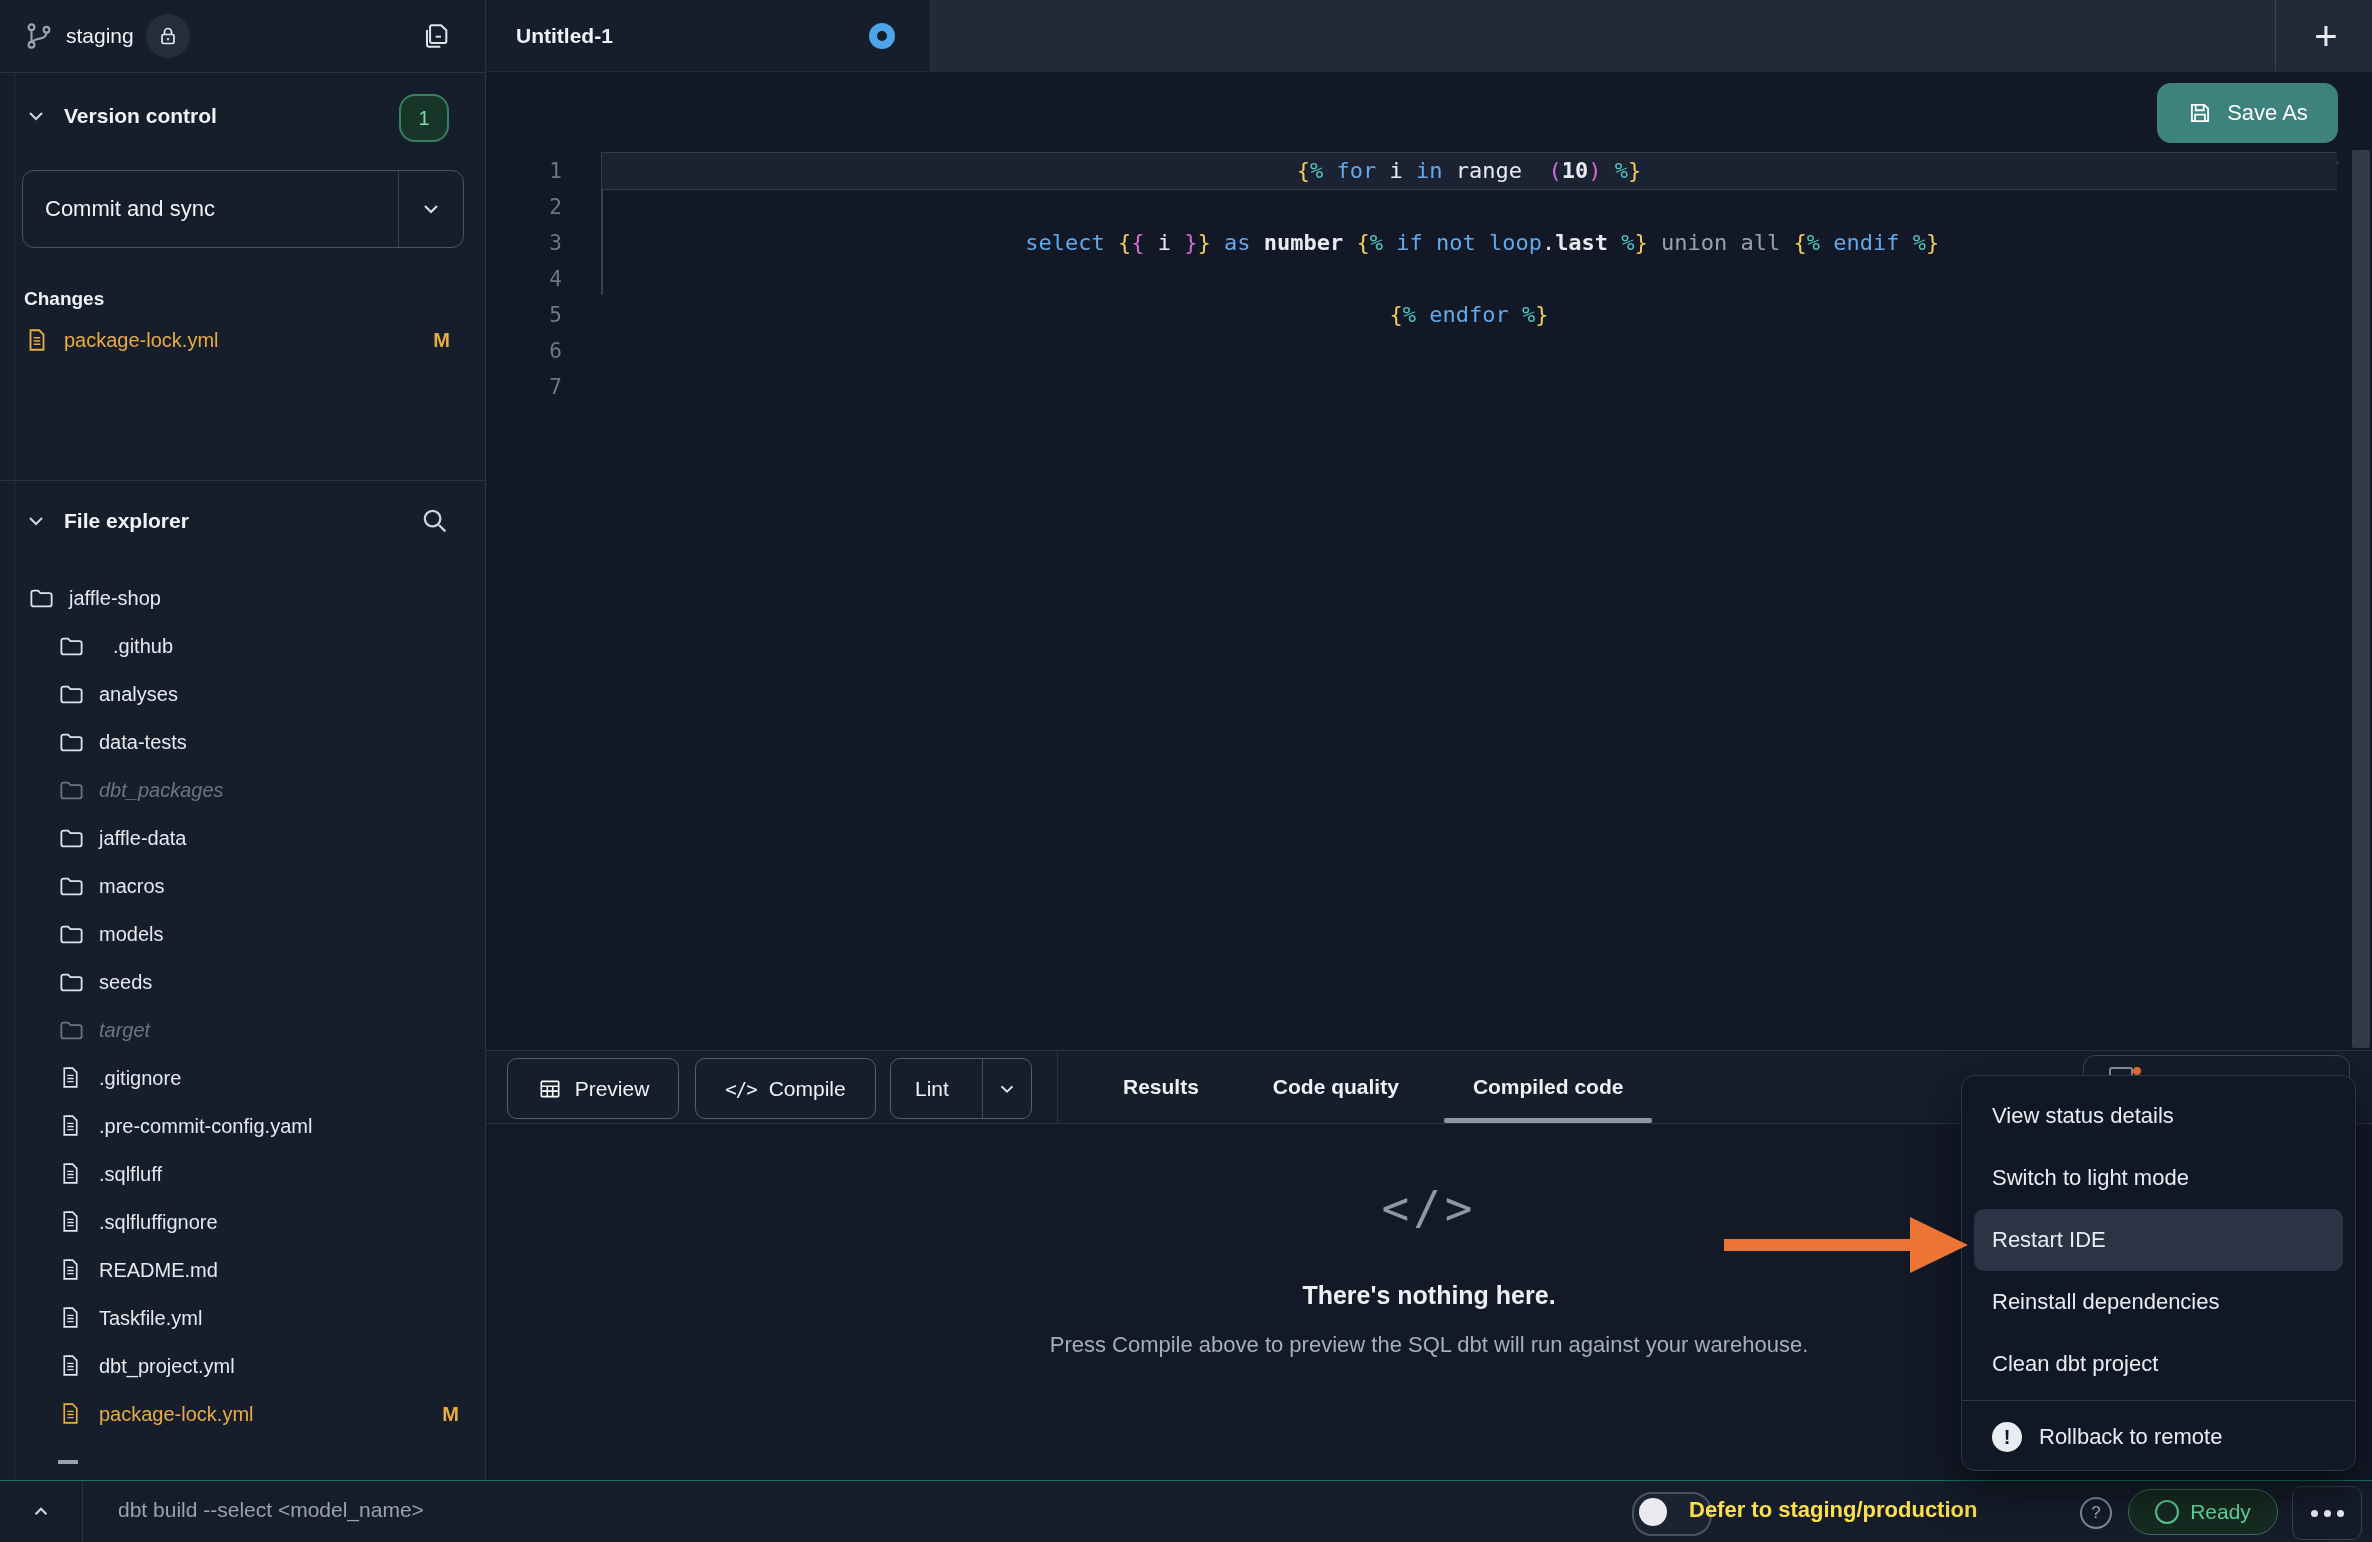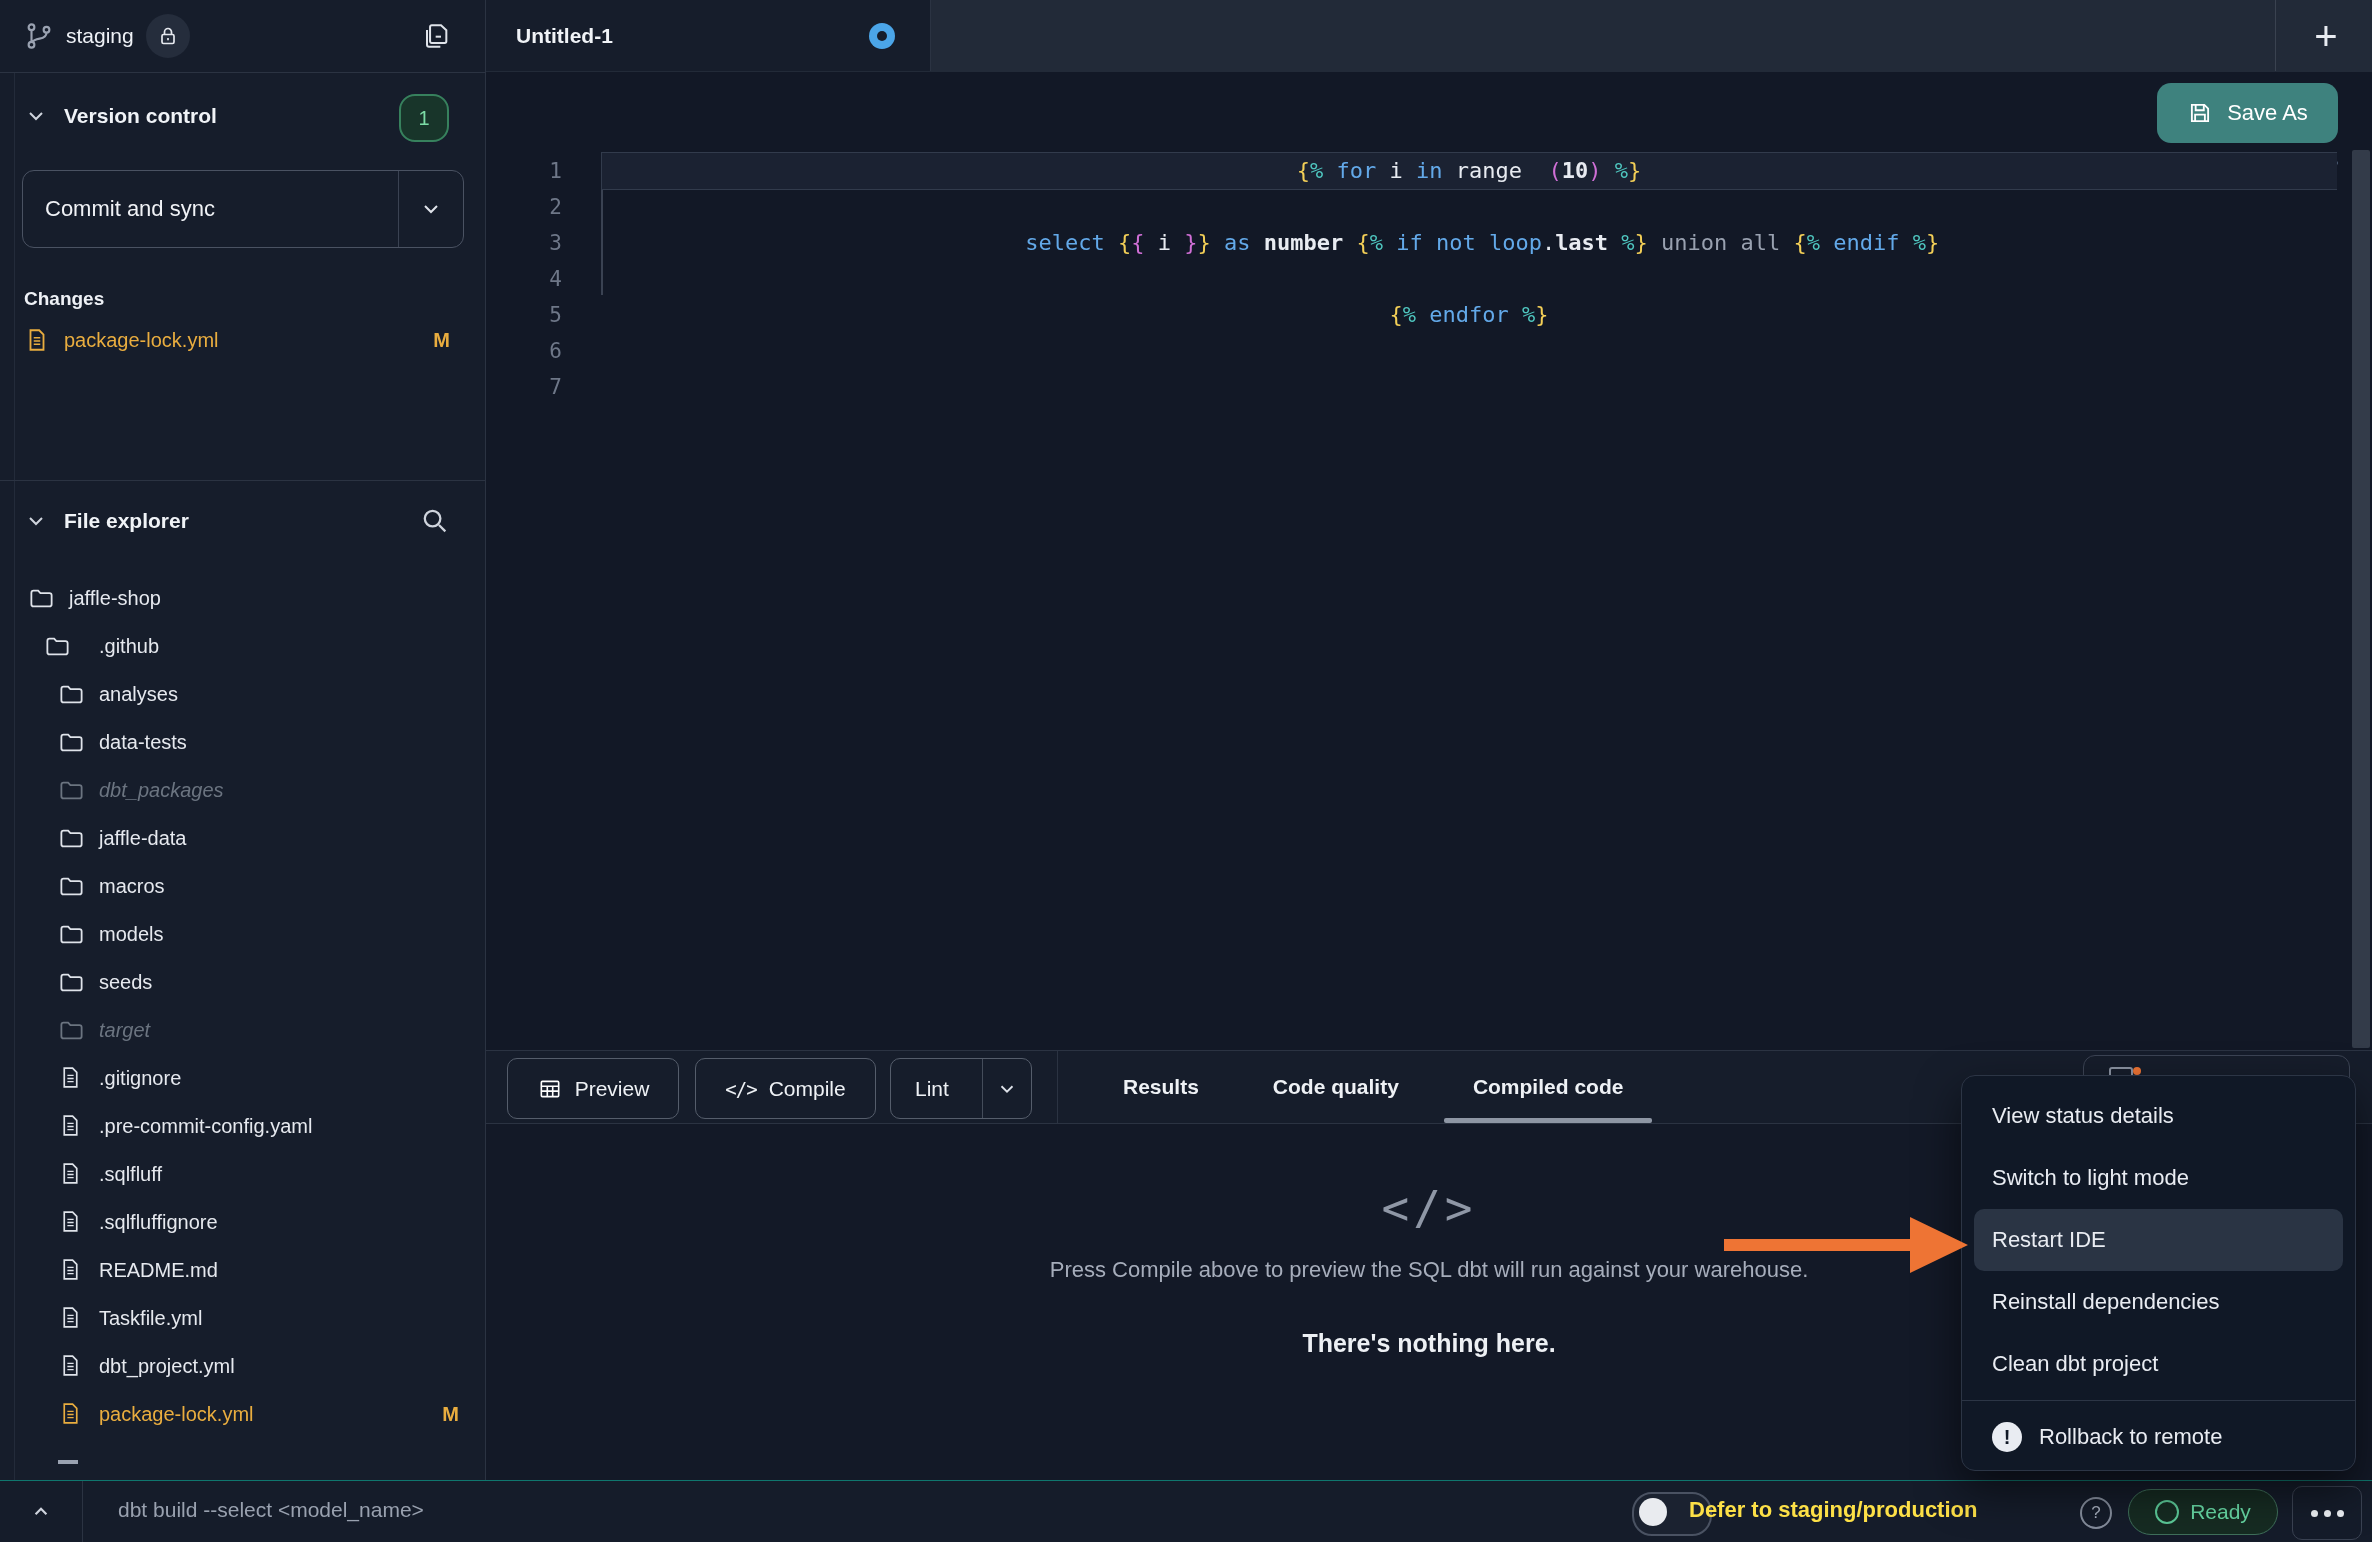--- a/index.html
+++ b/index.html
@@ -219,21 +219,21 @@
 
     <div id="file-tree" class="abs">
         <div class="tree-row" style="padding-left: 28px;">
           <span class="t-ico">
             <svg width="27" height="27" viewBox="0 0 24 24" fill="none" stroke="currentColor" stroke-width="1.6">
               <path d="M3 7a2 2 0 0 1 2-2h4l2 2.2h8a2 2 0 0 1 2 2V17a2 2 0 0 1-2 2H5a2 2 0 0 1-2-2z"></path>
             </svg>
           </span>
           <span>jaffle-shop</span>
         </div>
-        <div class="tree-row" style="padding-left: 44px; gap: 28px;">
+        <div class="tree-row" style="padding-left: 58px; gap: 28px;">
           <span class="t-ico">
             <svg width="27" height="27" viewBox="0 0 24 24" fill="none" stroke="currentColor" stroke-width="1.6">
               <path d="M3 7a2 2 0 0 1 2-2h4l2 2.2h8a2 2 0 0 1 2 2V17a2 2 0 0 1-2 2H5a2 2 0 0 1-2-2z"></path>
             </svg>
           </span>
           <span>.github</span>
         </div>
         <div class="tree-row" style="padding-left: 58px;">
           <span class="t-ico">
             <svg width="27" height="27" viewBox="0 0 24 24" fill="none" stroke="currentColor" stroke-width="1.6">
@@ -460,22 +460,22 @@
           <span>Code quality</span>
         </div>
         <div class="panel-tab active">
           <span>Compiled code</span>
         </div>
       </div>
     </div>
 
     <div id="empty-state">
       <div id="empty-icon">&lt;/&gt;</div>
+      <div id="empty-title">There's nothing here.</div>
       <div id="empty-sub">Press Compile above to preview the SQL dbt will run against your warehouse.</div>
-      <div id="empty-title">There's nothing here.</div>
     </div>
   </div>
 
   <div id="statusbar" class="abs">
     <span id="sb-chevron">
       <span>
         <svg width="26" height="26" viewBox="0 0 24 24" fill="none" stroke="#cfd4dd" stroke-width="2">
             <path d="M7 14l5-5 5 5"></path>
           </svg>
       </span>

